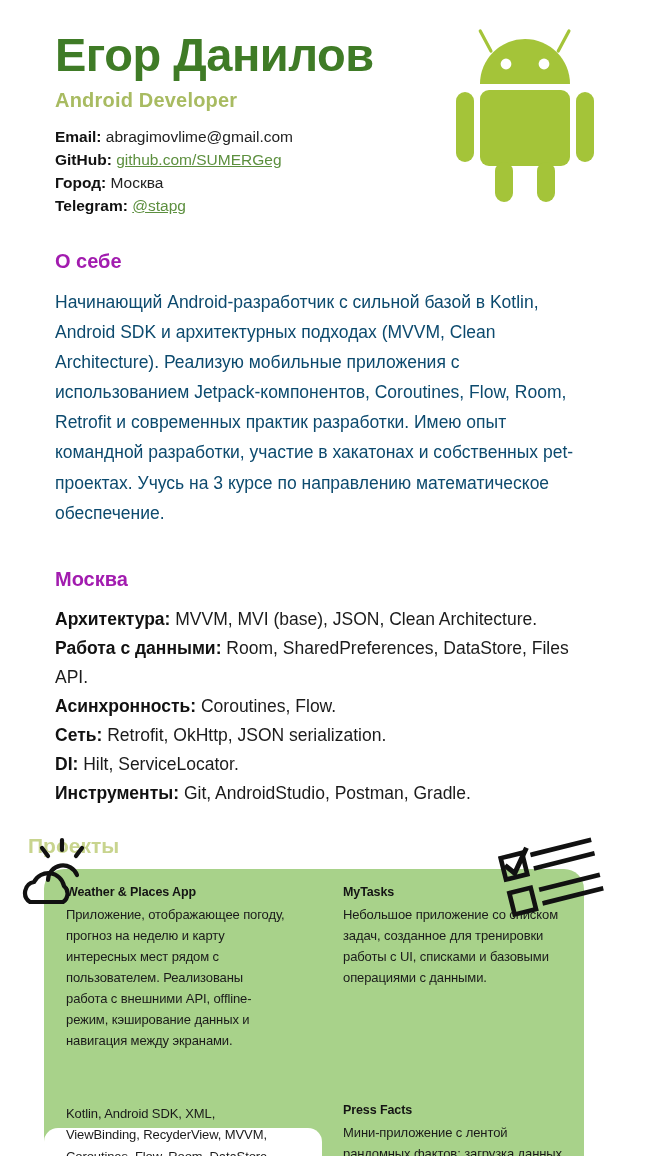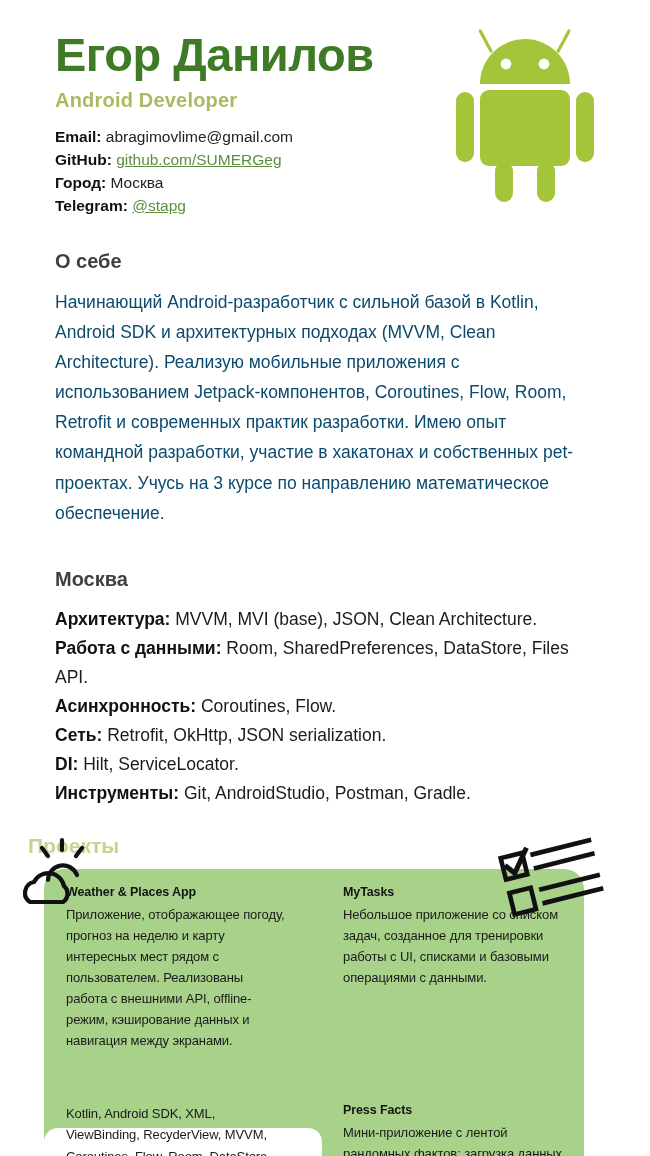--- a/index.html
+++ b/index.html
@@ -75,21 +75,21 @@
     width: 150px;
     height: 180px;
   }
 
   
   .section { padding: 0 40px 0 55px; }
 
   .section-title {
     font-size: 20px;
     font-weight: bold;
-    color: #404040;
+    color: #a21caf;
     margin-bottom: 14px;
   }
 
   .about-text {
     font-size: 17.5px;
     line-height: 1.72;
     color: #0c4a6e;
   }
 
   .skills { margin-top: 20px; }

